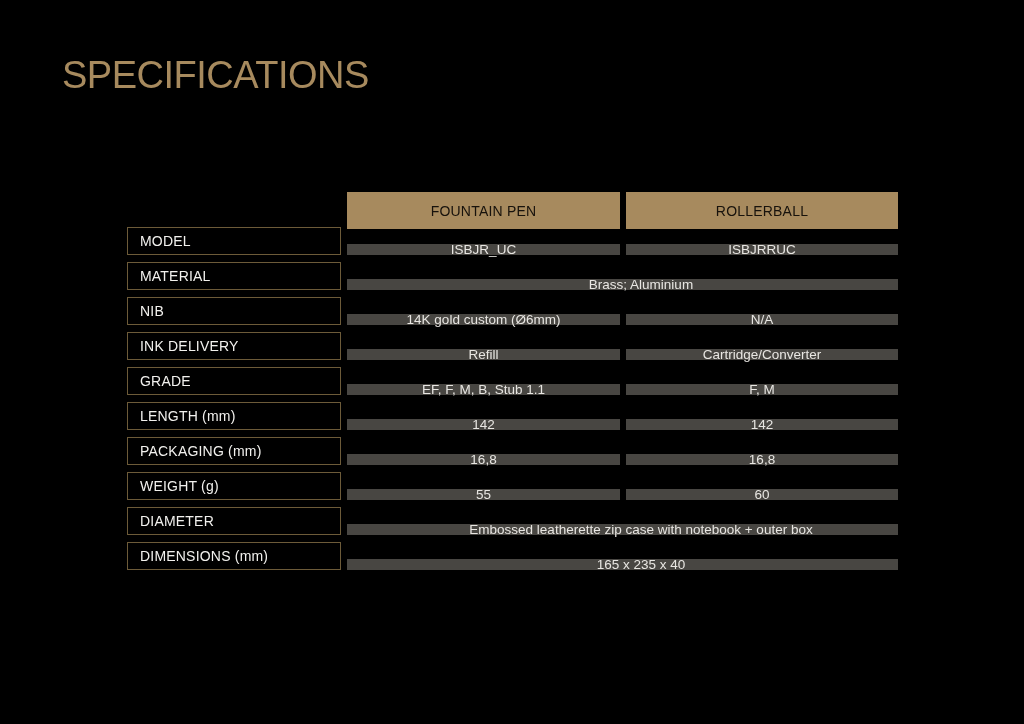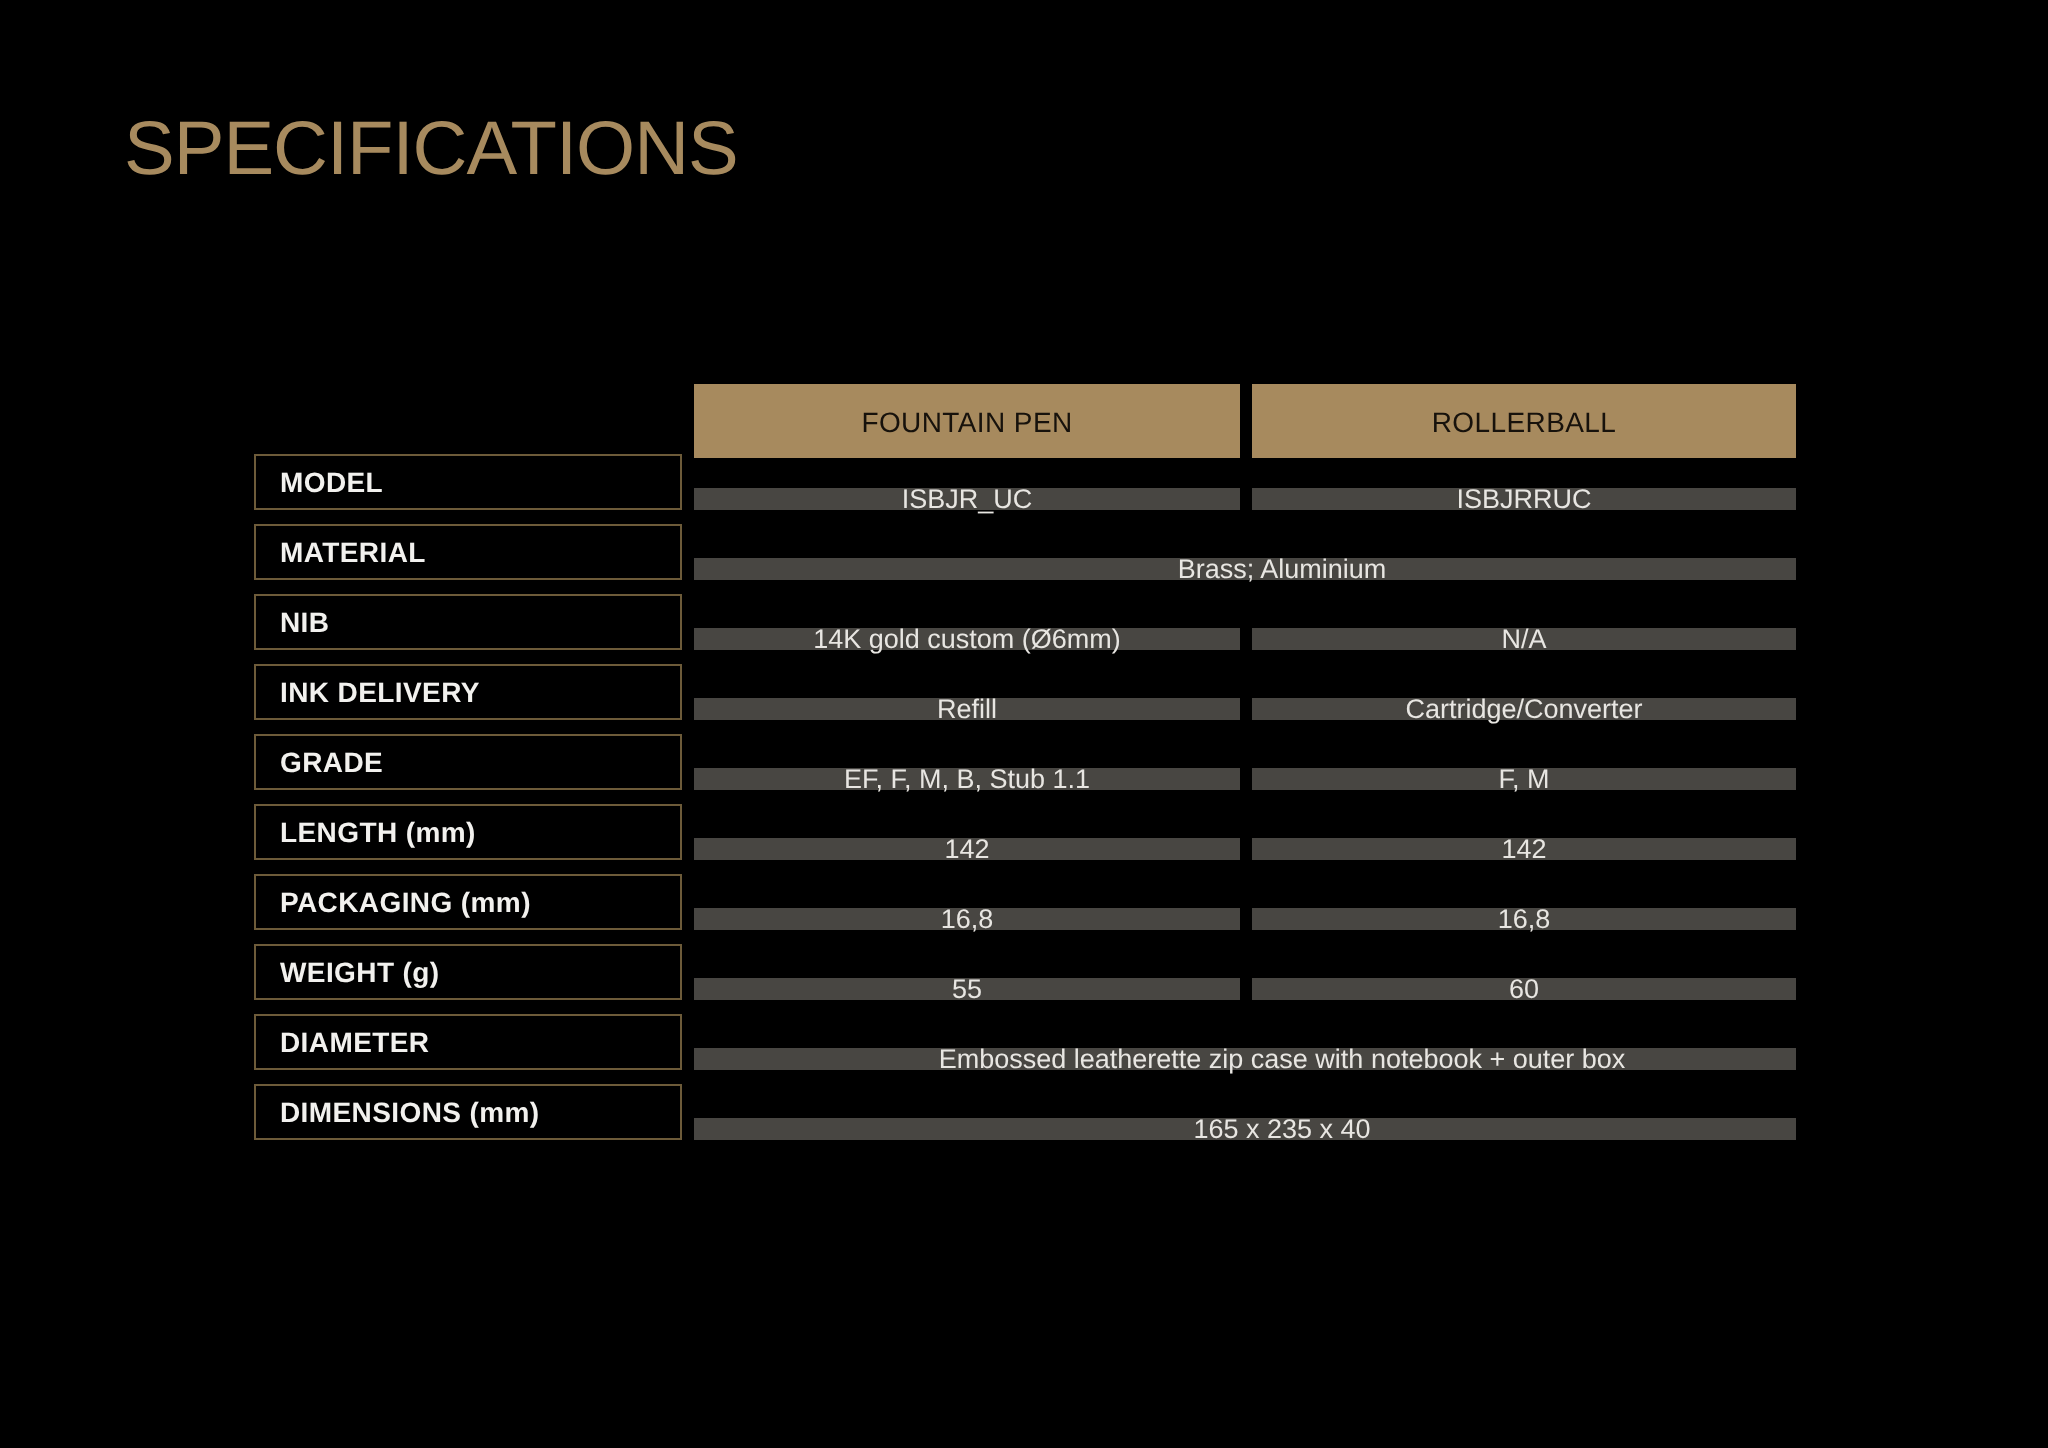--- a/index.html
+++ b/index.html
@@ -47,21 +47,21 @@
     letter-spacing:0.2px;
     display:flex;
     align-items:center;
     justify-content:center;
   }
   .rowlabel{
     background:#000;
     border:1px solid var(--label-border);
     color:var(--label-text);
     font-size:14px;
-    font-weight:700;
+    font-weight:400;
     letter-spacing:0.2px;
     display:flex;
     align-items:center;
     padding-left:12px;
   }
   .cell{
     background:var(--cell-bg);
     color:var(--value-text);
     font-size:13.5px;
     display:flex;

